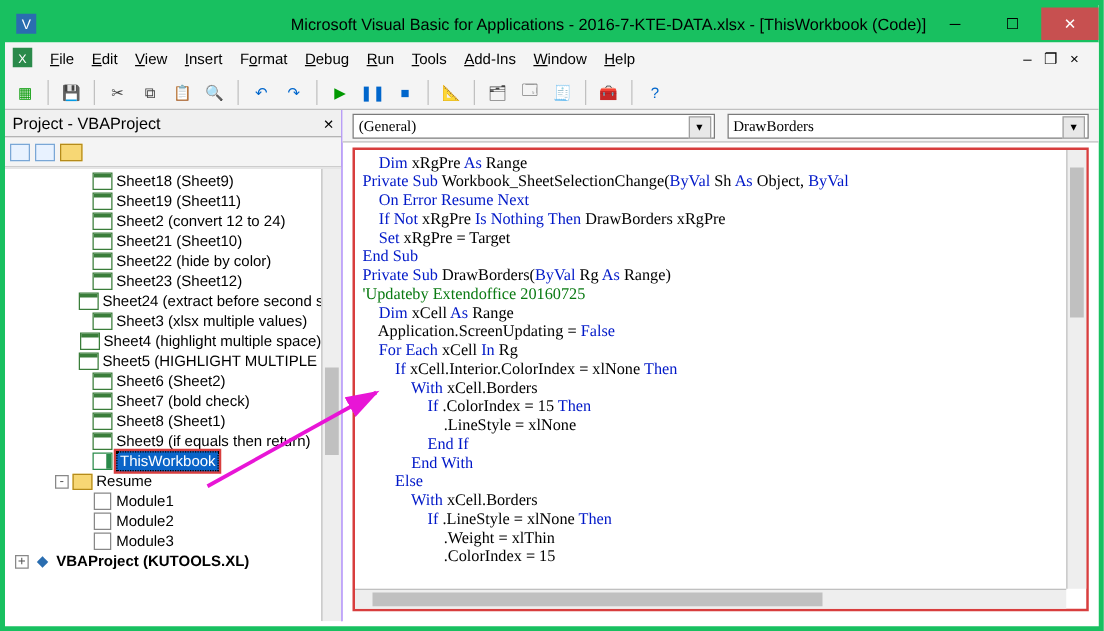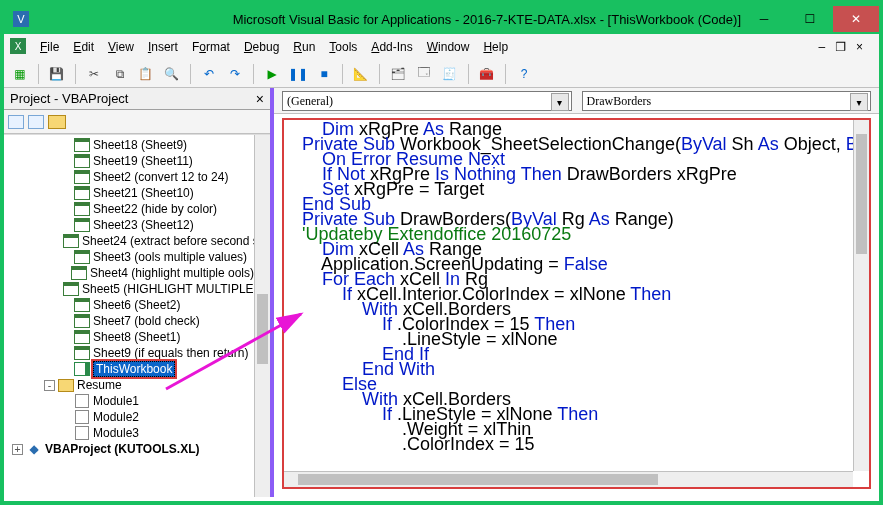--- a/index.html
+++ b/index.html
@@ -14,21 +14,21 @@
   .menu-item { padding: 2px 6px; font-size: 12px; }
   .menu-item u { text-decoration: underline; }
   .mdi { margin-left: auto; display: flex; gap: 10px; padding-right: 10px; font-family: Arial; }
   .toolbar { height: 28px; background: #f4f4f4; border-bottom: 1px solid #c0c0c0; display: flex; align-items: center; padding: 0 6px; gap: 6px; }
   .tbtn { width: 20px; height: 20px; display: flex; align-items: center; justify-content: center; font-size: 12px; color: #444; border: 1px solid transparent; }
   .tsep { width: 1px; height: 20px; background: #c0c0c0; margin: 0 2px; }
   .tbtn.green { color: #090; }
   .tbtn.blue { color: #06c; }
 
   .main { display: flex; height: calc(100% - 30px - 26px - 28px - 4px); }
-  .project-pane { width: 270px; display: flex; flex-direction: column; border-right: 4px solid #8b5cf6; }
+  .project-pane { width: 270px; display: flex; flex-direction: column; border-right: 1px solid #8b5cf6; }
   .pane-title { height: 22px; background: #f0f0f0; border-bottom: 1px solid #a0a0a0; display: flex; align-items: center; padding: 0 6px; font-size: 13px; }
   .pane-title .x { margin-left: auto; font-family: Arial; font-size: 14px; cursor: pointer; }
   .pane-tools { height: 24px; background: #f4f4f4; border-bottom: 1px solid #c0c0c0; display: flex; align-items: center; padding: 0 4px; gap: 4px; }
   .pane-tools .folder { width: 18px; height: 14px; background: #f7d774; border: 1px solid #b58b1a; }
   .pane-tools .view { width: 16px; height: 14px; border: 1px solid #7aa7d6; background: #e8f2ff; }
 
   .tree-wrap { flex: 1; overflow: hidden; position: relative; background: #fff; border-top: 1px solid #ddd; }
   .tree { position: absolute; inset: 0 16px 0 0; overflow: hidden; padding: 2px 0 2px 8px; }
   .tree-scroll { position: absolute; right: 0; top: 0; bottom: 0; width: 16px; background: #eee; border-left: 1px solid #c0c0c0; }
   .tree-scroll .thumb { position: absolute; left: 2px; right: 2px; top: 44%; height: 70px; background: #c0c0c0; }
@@ -42,21 +42,21 @@
   .folder-ic::before { content: ""; display: inline-block; width: 14px; height: 11px; background: #f7d774; border: 1px solid #b58b1a; }
   .mod-ic::before { content: ""; display: inline-block; width: 12px; height: 12px; background: #fff; border: 1px solid #888; position: relative; }
   .proj-ic::before { content: "◆"; color: #2a6db0; font-size: 12px; }
 
   .code-area { flex: 1; display: flex; flex-direction: column; position: relative; }
   .combo-row { height: 26px; display: flex; gap: 10px; padding: 3px 8px; background: #f4f4f4; border-bottom: 1px solid #c0c0c0; }
   .combo { flex: 1; height: 20px; background: #fff; border: 1px solid #7a7a7a; display: flex; align-items: center; padding: 0 4px; font-family: Tahoma; font-size: 12px; position: relative; }
   .combo::after { content: "▾"; position: absolute; right: 2px; top: 1px; width: 16px; height: 16px; background: #e8e8e8; border: 1px solid #a0a0a0; display: flex; align-items: center; justify-content: center; font-size: 10px; }
 
   .code-scroll-wrap { flex: 1; position: relative; border: 2px solid #d83e3e; margin: 4px 8px 8px 8px; }
-  .code { position: absolute; inset: 0 16px 16px 0; background: #fff; font-family: Liberation Sans, sans-serif; font-size: 18px; line-height: 15px; padding: 2px 0 2px 18px; white-space: pre; overflow: hidden; }
+  .code { position: absolute; inset: 0 16px 16px 0; background: #fff; font-family: Liberation Serif, serif; font-size: 13px; line-height: 15px; padding: 2px 0 2px 6px; white-space: pre; overflow: hidden; }
   .code .kw { color: #0018c8; }
   .code .cm { color: #0a7a12; }
   .code .ln { display: block; }
   .vscroll { position: absolute; right: 0; top: 0; bottom: 16px; width: 16px; background: #eee; border-left: 1px solid #c0c0c0; }
   .vscroll .th { position: absolute; left: 2px; right: 2px; top: 14px; height: 120px; background: #c0c0c0; }
   .hscroll { position: absolute; left: 0; right: 16px; bottom: 0; height: 16px; background: #eee; border-top: 1px solid #c0c0c0; }
   .hscroll .th { position: absolute; top: 2px; bottom: 2px; left: 14px; width: 360px; background: #c0c0c0; }
 
   .arrow-annot { position: absolute; pointer-events: none; }
 </style>
@@ -176,26 +176,26 @@
             <span class="lbl">Sheet23 (Sheet12)</span>
           </div>
           <div class="tree-line" style="--d: 3;">
             <span class="tw none"></span>
             <span class="ic sheet-ic"></span>
             <span class="lbl">Sheet24 (extract before second space)</span>
           </div>
           <div class="tree-line" style="--d: 3;">
             <span class="tw none"></span>
             <span class="ic sheet-ic"></span>
-            <span class="lbl">Sheet3 (ools multiple values)</span>
-          </div>
-          <div class="tree-line" style="--d: 3;">
-            <span class="tw none"></span>
-            <span class="ic sheet-ic"></span>
-            <span class="lbl">Sheet4 (highlight multiple ools)</span>
+            <span class="lbl">Sheet3 (xlsx multiple values)</span>
+          </div>
+          <div class="tree-line" style="--d: 3;">
+            <span class="tw none"></span>
+            <span class="ic sheet-ic"></span>
+            <span class="lbl">Sheet4 (highlight multiple space)</span>
           </div>
           <div class="tree-line" style="--d: 3;">
             <span class="tw none"></span>
             <span class="ic sheet-ic"></span>
             <span class="lbl">Sheet5 (HIGHLIGHT MULTIPLE VALUES)</span>
           </div>
           <div class="tree-line" style="--d: 3;">
             <span class="tw none"></span>
             <span class="ic sheet-ic"></span>
             <span class="lbl">Sheet6 (Sheet2)</span>

